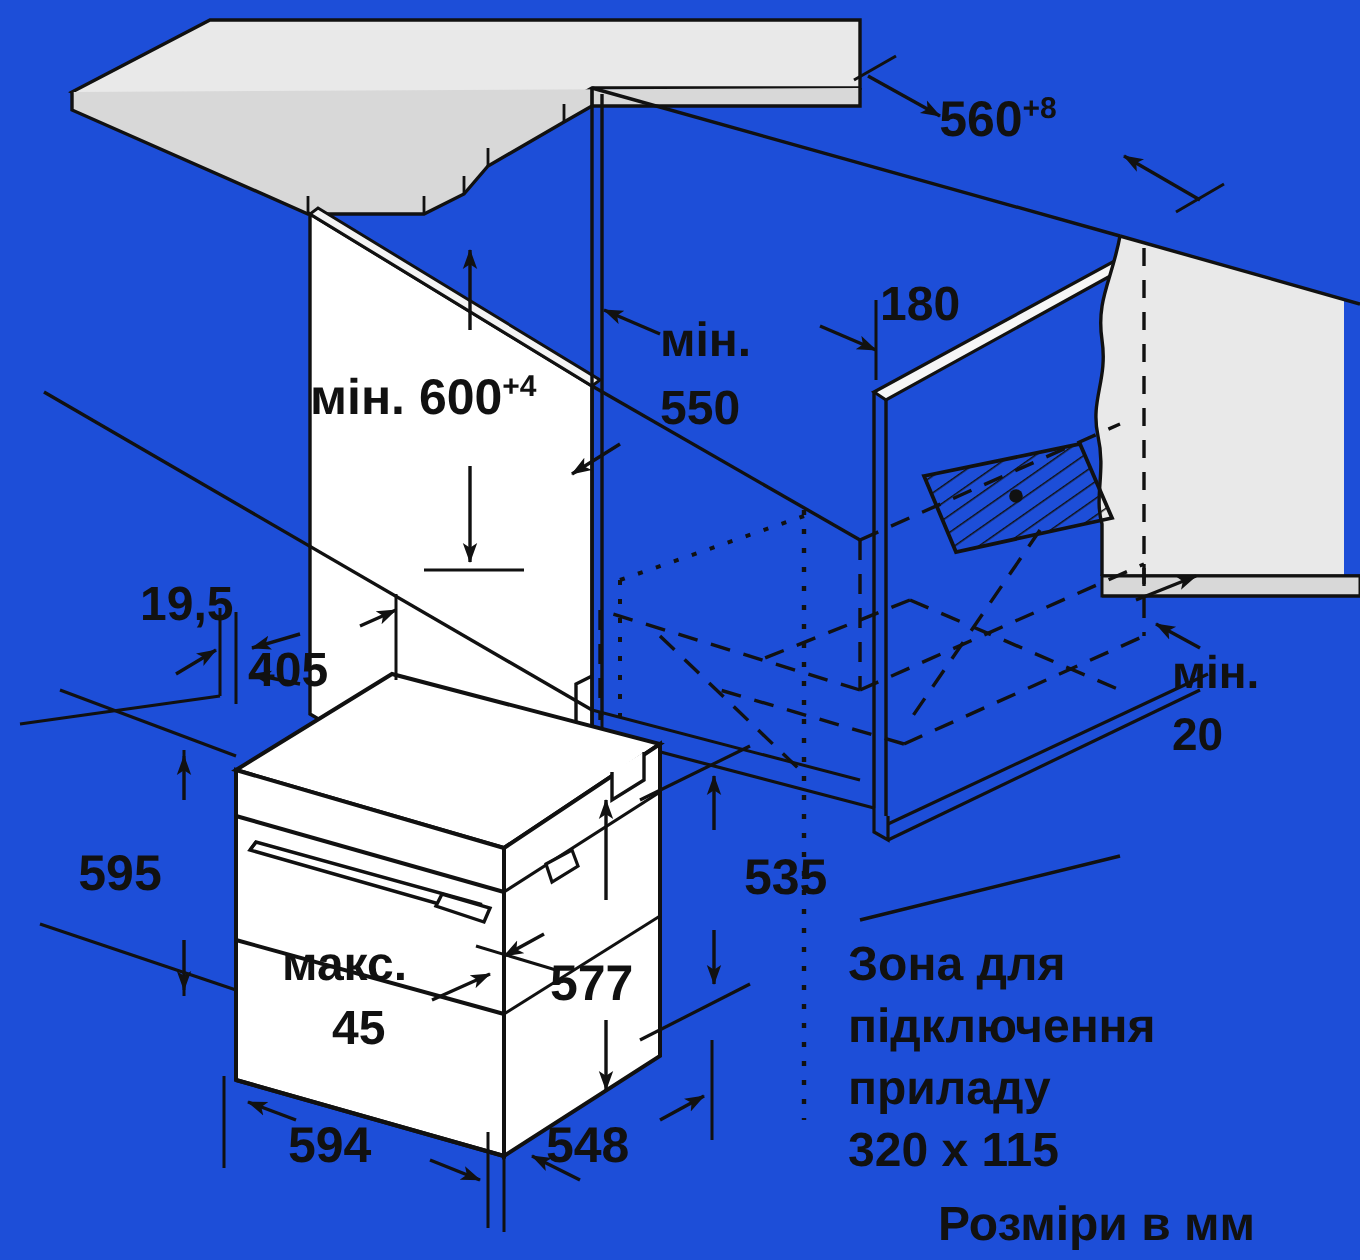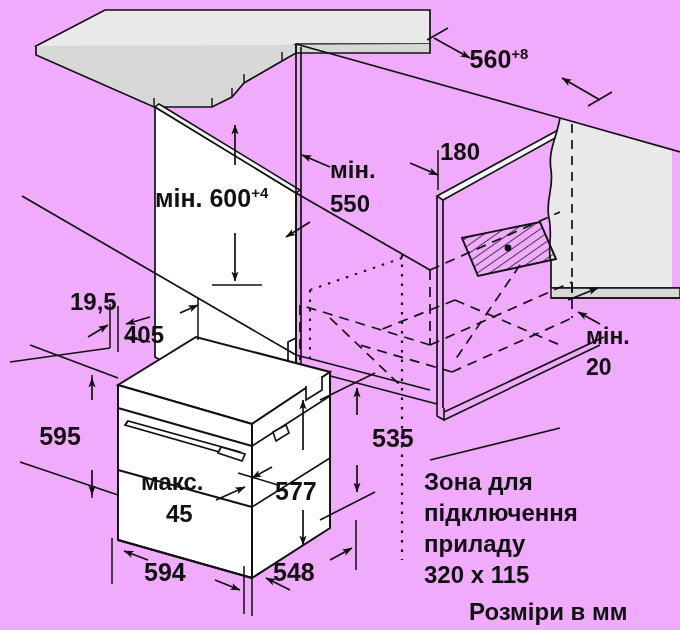--- a/index.html
+++ b/index.html
@@ -1,18 +1,18 @@
 <!DOCTYPE html>
 <html><head>
 <meta charset="utf-8">
 <style>
   html,body{margin:0;padding:0;background:#ffffff;}
   body{width:680px;height:630px;overflow:hidden;
        font-family:"Liberation Sans", sans-serif;}
-  #stage{position:relative;width:680px;height:630px;background:#f0abfc;}
+  #stage{position:relative;width:680px;height:630px;background:#1d4ed8;}
   svg{display:block;}
   .dimtext{font-family:"Liberation Sans", sans-serif;font-weight:700;fill:#111111;}
   .t28{font-size:25px;}
   .t26{font-size:24px;}
   .t24{font-size:23px;}
   .sup{font-size:15px;font-weight:700;}
 </style>
 </head>
 <body>
 

